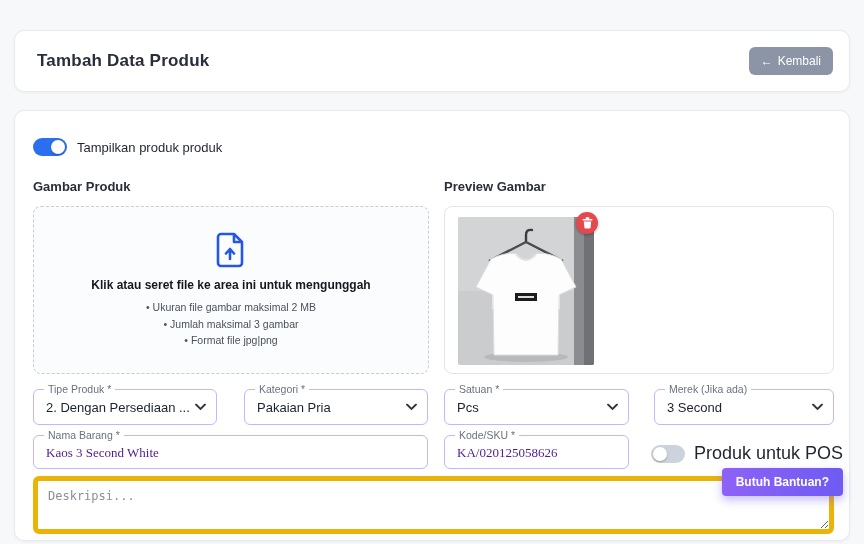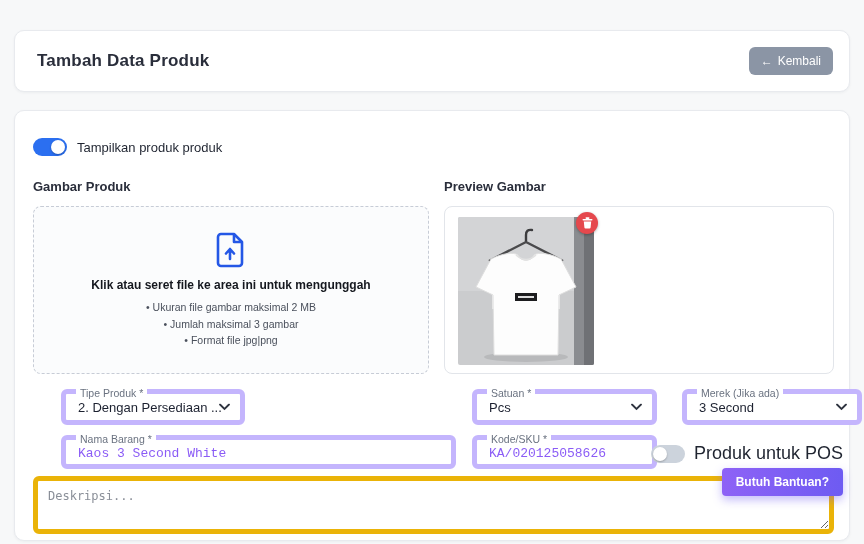--- a/index.html
+++ b/index.html
@@ -40,29 +40,29 @@
   .upload-rule { font-size:10.5px; color:#4a505c; line-height:1.6; }
 
   .preview-box { position:absolute; left:429px; top:95px; width:390px; height:168px;
                  border:1px solid #e2e5ea; border-radius:8px; background:#fff; }
   .photo { position:absolute; left:13px; top:10px; width:136px; height:148px; border-radius:2px;
            overflow:hidden; line-height:0; }
   .delete-badge { position:absolute; left:131px; top:5px; width:22px; height:22px; border-radius:50%;
                   background:#e5484d; border:none; display:flex; align-items:center; justify-content:center;
                   cursor:pointer; box-shadow:0 1px 3px rgba(0,0,0,.3); z-index:3; padding:0; }
 
-  .field { position:absolute; height:36px; border:5px solid #c4b5fd; border-radius:6px; background:#fff;margin-left:28px; }
+  .field { position:absolute; height:36px; border:1px solid #c4b5fd; border-radius:6px; background:#fff; }
   .flabel { position:absolute; top:-7px; left:10px; background:#fff; padding:0 4px;
             font-size:10.5px; color:#6a7280; white-space:nowrap; line-height:13px; }
   .fvalue { position:absolute; left:12px; top:50%; transform:translateY(-50%);
             font-size:13px; color:#1c2130; white-space:nowrap; }
   .chevron { position:absolute; right:10px; top:50%; transform:translateY(-50%); line-height:0; }
   .field input { position:absolute; inset:0; width:100%; height:100%; border:none; outline:none;
                  background:transparent; border-radius:6px; padding:2px 12px 0 12px; font-size:13px;
-                 color:#8b5cf6; font-family:Liberation Mono, monospace; }
+                 color:#4c1d95; font-family:Liberation Serif, serif; }
 
   .f-tipe    { left:18px;  top:278px; width:184px; cursor:pointer; }
   .f-kategori{ left:229px; top:278px; width:184px; cursor:pointer; }
   .f-satuan  { left:429px; top:278px; width:185px; cursor:pointer; }
   .f-merek   { left:639px; top:278px; width:180px; cursor:pointer; }
   .f-nama    { left:18px;  top:324px; width:395px; height:34px; }
   .f-sku     { left:429px; top:324px; width:185px; height:34px; }
 
   .pos-row { position:absolute; left:636px; top:332px; display:flex; align-items:center; gap:9px; }
   .pos-row .toggle-label { font-size:18px; color:#1f2430; }
@@ -149,20 +149,29 @@
     <div class="field f-tipe">
       <span class="flabel">Tipe Produk *</span>
       <span class="fvalue">2. Dengan Persediaan ...</span>
       <span class="chevron">
         <svg width="11" height="7" viewBox="0 0 11 7">
             <path d="M1 1 L5.5 5.5 L10 1" stroke="#2f3440" stroke-width="1.8" fill="none" stroke-linecap="round"></path>
           </svg>
       </span>
     </div>
 
+    <div class="field f-kategori">
+      <span class="flabel">Kategori *</span>
+      <span class="fvalue">Pakaian Pria</span>
+      <span class="chevron">
+        <svg width="11" height="7" viewBox="0 0 11 7">
+            <path d="M1 1 L5.5 5.5 L10 1" stroke="#2f3440" stroke-width="1.8" fill="none" stroke-linecap="round"></path>
+          </svg>
+      </span>
+    </div>
 
     <div class="field f-satuan">
       <span class="flabel">Satuan *</span>
       <span class="fvalue">Pcs</span>
       <span class="chevron">
         <svg width="11" height="7" viewBox="0 0 11 7">
             <path d="M1 1 L5.5 5.5 L10 1" stroke="#2f3440" stroke-width="1.8" fill="none" stroke-linecap="round"></path>
           </svg>
       </span>
     </div>

